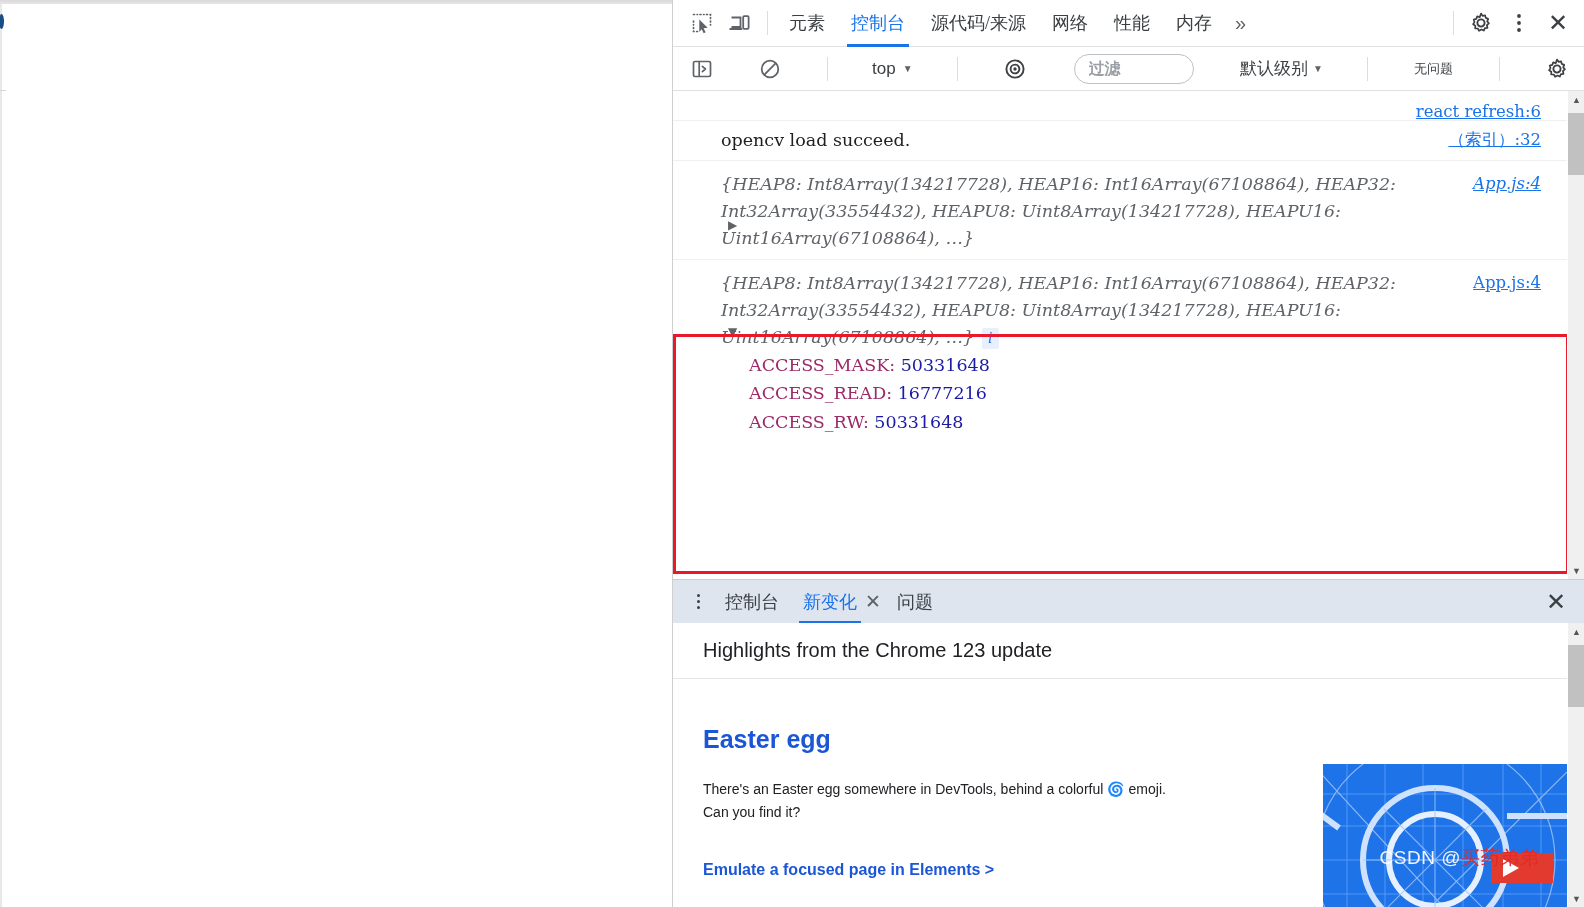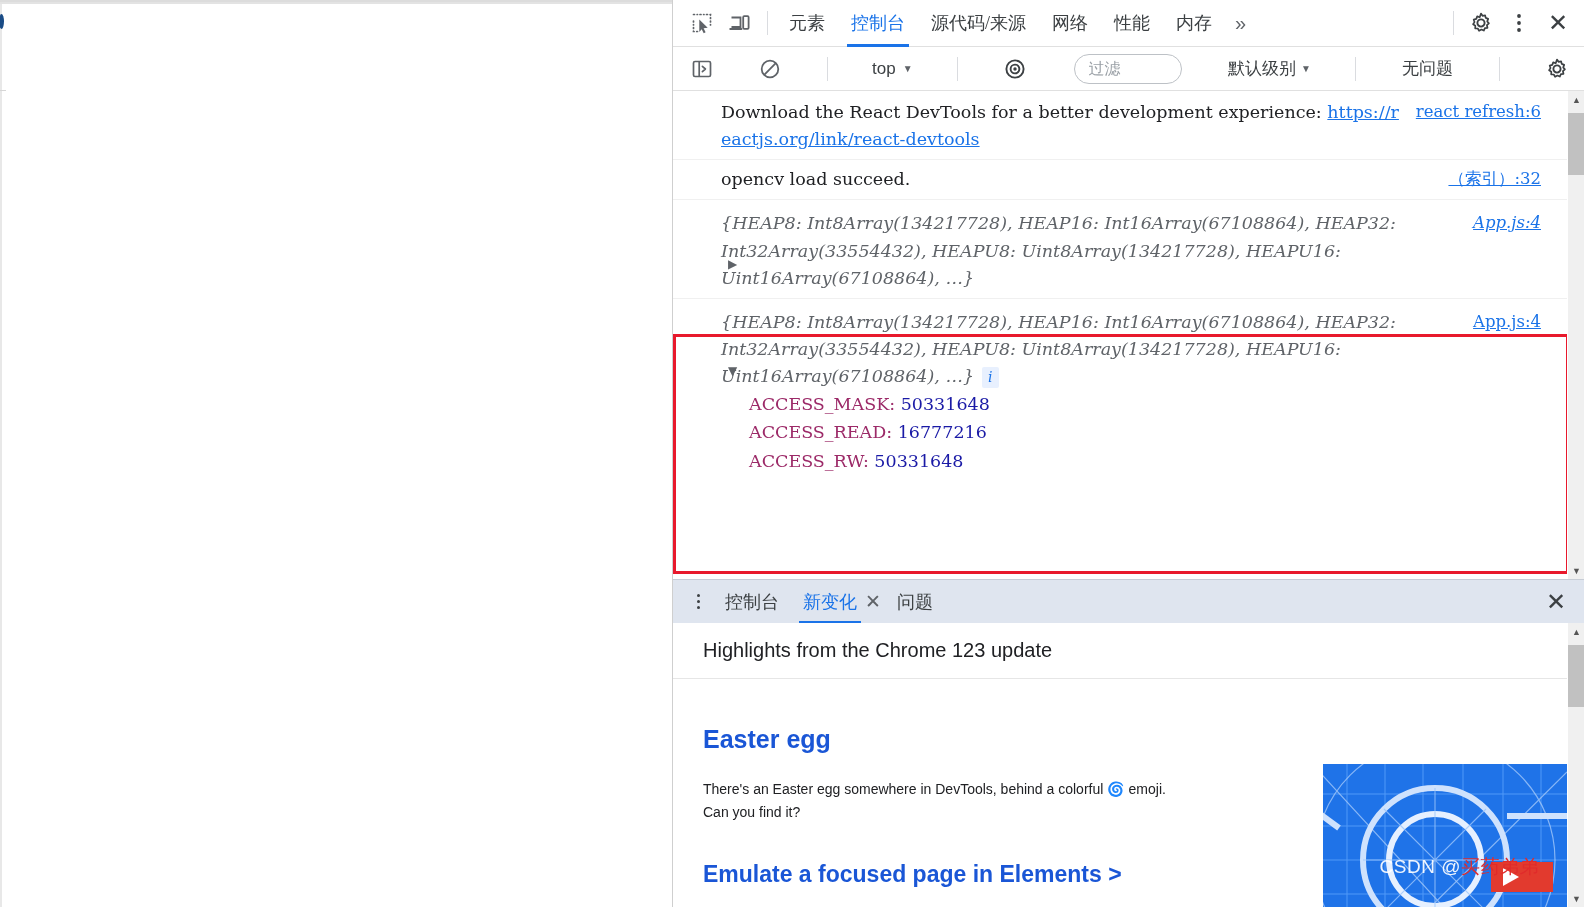--- a/index.html
+++ b/index.html
@@ -91,28 +91,28 @@
     display: flex; align-items: center; gap: 7px;
     font-size: 17px; color: #3c4043; cursor: pointer;
     padding: 0 6px; height: 30px;
   }
   .caret { font-size: 10px; color: #5f6368; }
   .filter-input {
     flex: 1 1 auto; height: 30px; margin: 0 10px;
     border: 1px solid #bdc1c6; border-radius: 15px;
     padding: 0 14px; font-size: 16px; color: #3c4043;
     font-family: "Liberation Sans", sans-serif;
-    background: #ffffff; outline: none; min-width: 40px;
+    background: #ffffff; outline: none; min-width: 40px; font-weight: bold;
   }
   .filter-input::placeholder { color: #9aa0a6; }
   .level-select {
     display: flex; align-items: center; gap: 5px;
     font-size: 17px; color: #3c4043; cursor: pointer; padding: 0 6px; white-space: nowrap;
   }
-  .issues-label { font-size: 17px; color: #3c4043; padding: 0 8px; cursor: pointer; white-space: nowrap; }
+  .issues-label { font-size: 13px; color: #3c4043; padding: 0 8px; cursor: pointer; white-space: nowrap; }
 
   
   .console-area {
     flex: 0 0 488px; height: 488px;
     position: relative; overflow: hidden;
     background: #ffffff;
     display: flex;
   }
   .console-scroll-col {
     flex: 1 1 auto; position: relative; overflow: hidden;
@@ -236,21 +236,21 @@
   .wn-body { position: relative; padding: 46px 0 0 30px; }
   .wn-title {
     font-size: 25px; font-weight: bold; color: #1a56d6;
     margin: 0 0 24px 0;
   }
   .wn-para {
     font-size: 14px; color: #202124; line-height: 1.62;
     max-width: 470px; margin: 0 0 38px 0;
   }
   .wn-link {
-    font-size: 23px; font-weight: bold; color: #1a56d6;
+    font-size: 16px; font-weight: bold; color: #1a56d6;
     text-decoration: none; cursor: pointer; margin-top: 41px;
   }
   .wn-figure {
     position: absolute; right: 0px; top: 85px;
     width: 244px; height: 180px;
     overflow: hidden;
     background: #1f73e8;
   }
   .wn-figure svg { display: block; }
 
@@ -387,23 +387,20 @@
           <path d="M12 2.6l1.5 2.2 2.6-.5.6 2.6 2.5 1-1 2.5 1.7 2-2 1.8.6 2.6-2.6.4-1.1 2.4-2.4-1.1-2.3 1.3-1.3-2.3-2.6-.2.1-2.6-2.2-1.4 1.4-2.2-.8-2.5 2.6-.7.9-2.5 2.5.8z" stroke="#3c4043" stroke-width="1.7" stroke-linejoin="round" fill="none"></path>
         </svg>
       </div>
     </div>
 
     <div class="console-area">
       <div class="console-scroll-col">
 
         <div class="console-msg" style="padding-top:8px;">
           <span class="src-link">react refresh:6</span>
-          <div class="msg-text">
-            <span>Download the React DevTools for a better development experience: </span><a>https://reactjs.org/link/react-devtools</a>
-          </div>
         </div>
 
         <div class="console-msg">
           <span class="src-link">（索引）:32</span>
           <div class="msg-text">opencv load succeed.</div>
         </div>
 
         <div class="console-msg obj-row" style="padding-top:10px;">
           <span class="src-link">App.js:4</span>
           <span class="tri" style="top:55px;">▶</span>

